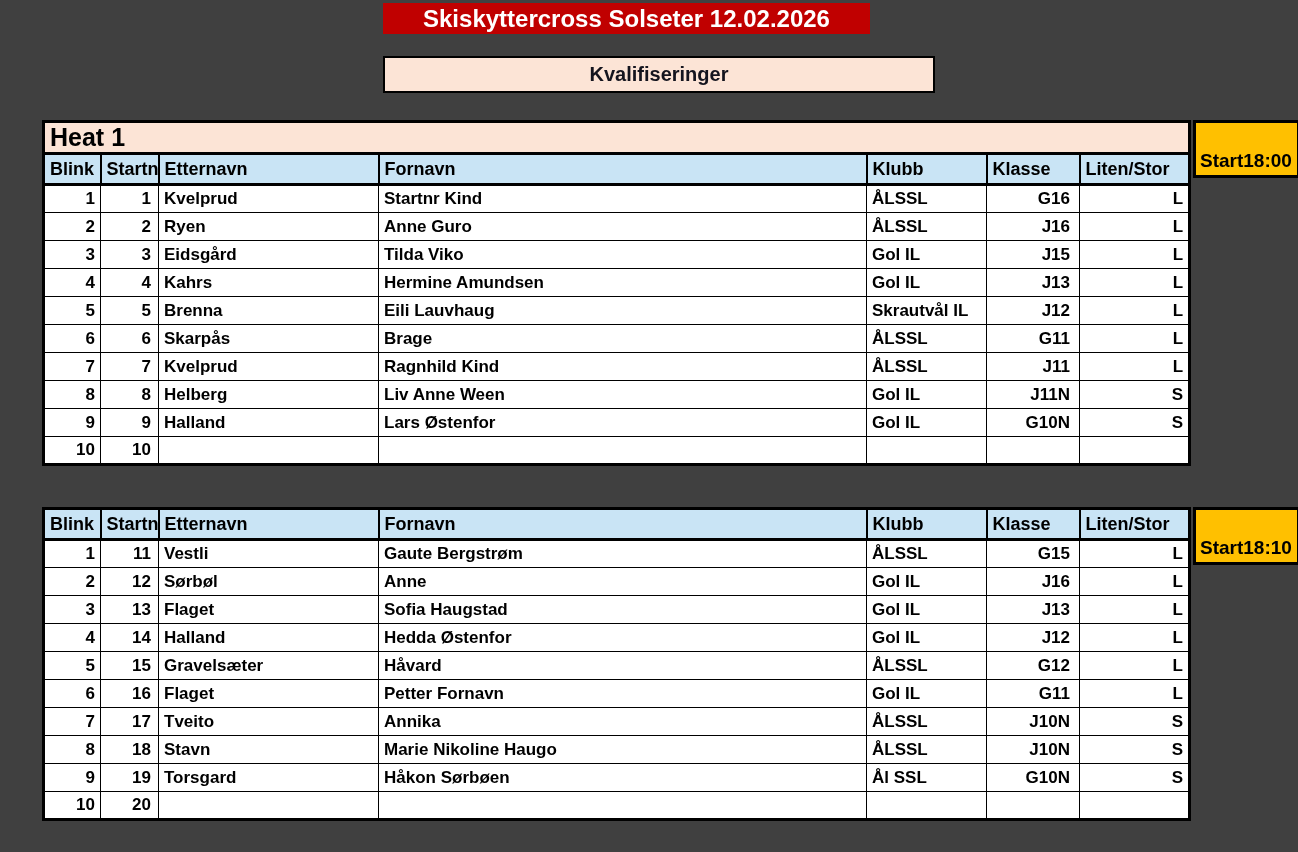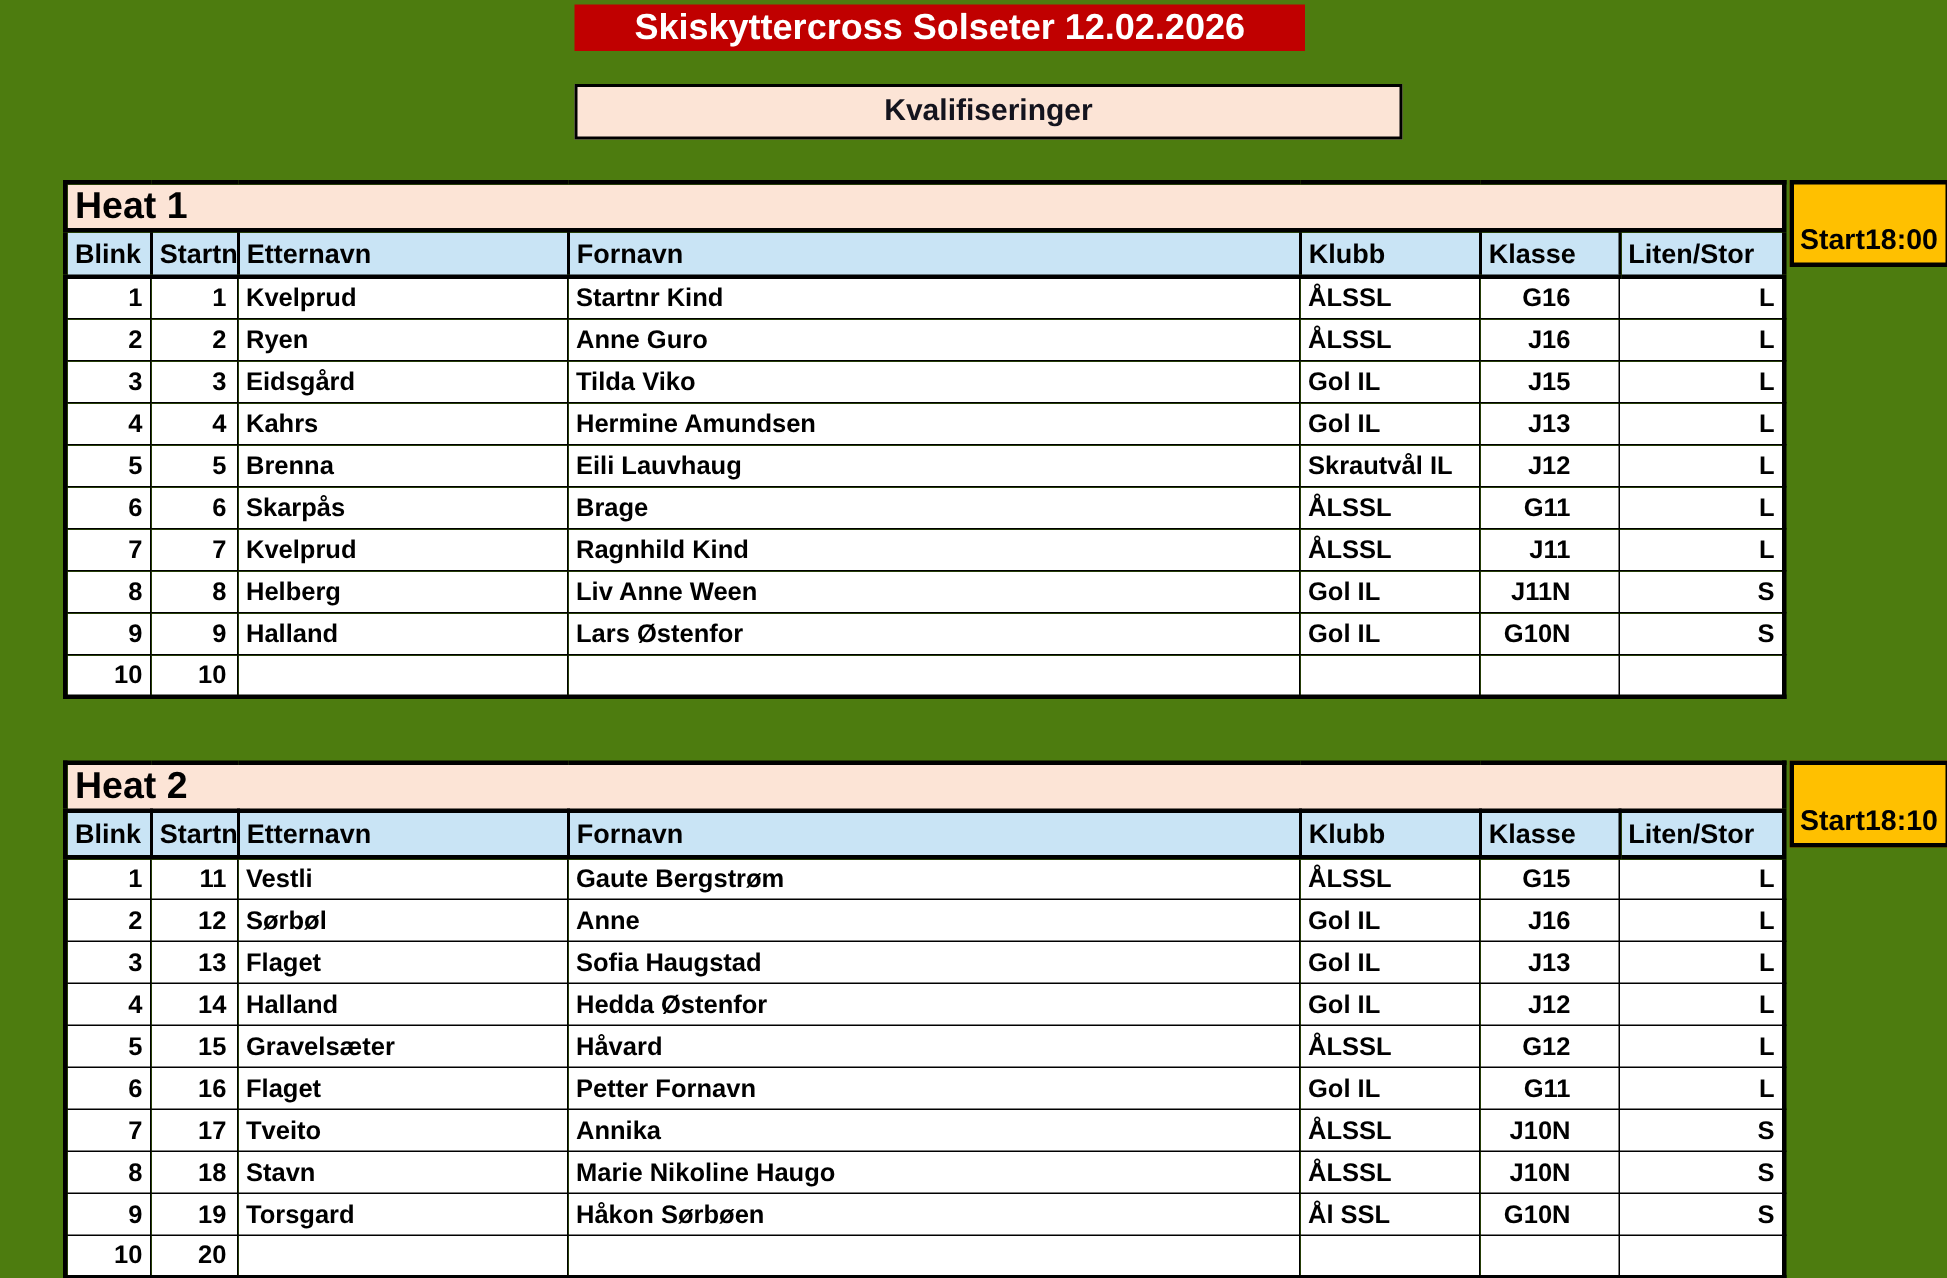--- a/index.html
+++ b/index.html
@@ -13,21 +13,21 @@
   * { margin: 0; padding: 0; box-sizing: border-box; }
   html, body { background: #ffffff; }
   body {
     font-family: "Liberation Sans", sans-serif;
     color: #000;
   }
   .page {
     position: relative;
     width: 1298px;
     height: 852px;
-    background: #4d7c0f;
+    background: #404040;
     overflow: hidden;
   }
   .title-banner {
     position: absolute;
     left: 383px; top: 3px;
     width: 487px; height: 31px;
     background: var(--title-bg);
     color: var(--title-text);
     font-size: 24px;
     font-weight: bold;
@@ -85,21 +85,21 @@
   }
   .data-row { height: 28px; }
   .data-row td {
     background: #ffffff;
     font-size: 17px;
     font-weight: bold;
   }
   .data-row td.c0 { text-align: right; padding-right: 5px; }
   .data-row td.c1 { text-align: right; padding-right: 7px; }
   .data-row td.c2, .data-row td.c3, .data-row td.c4 { text-align: left; padding-left: 5px; margin-left: 48px; }
-  .data-row td.c5 { text-align: right; padding-right: 32px; }
+  .data-row td.c5 { text-align: right; padding-right: 9px; }
   .data-row td.c6 { text-align: right; padding-right: 5px; }
   .start-box {
     position: absolute;
     left: 1151px; top: 0px;
     width: 107px; height: 58px;
     background: var(--start-bg);
     border: 3px solid var(--border);
     display: flex;
     flex-direction: row;
     justify-content: space-between;
@@ -243,23 +243,20 @@
       <colgroup>
             <col style="width: 57px;">
             <col style="width: 58px;">
             <col style="width: 220px;">
             <col style="width: 488px;">
             <col style="width: 120px;">
             <col style="width: 93px;">
             <col style="width: 110px;">
           </colgroup>
       <tbody>
-        <tr class="heat-title-row">
-          <td colspan="7" class="heat-name">Heat 2</td>
-        </tr>
         <tr class="col-header-row">
               <td class="c0">Blink</td>
               <td class="c1">Startnr</td>
               <td class="c2">Etternavn</td>
               <td class="c3">Fornavn</td>
               <td class="c4">Klubb</td>
               <td class="c5">Klasse</td>
               <td class="c6">Liten/Stor</td>
             </tr>
       <tr class="data-row">

